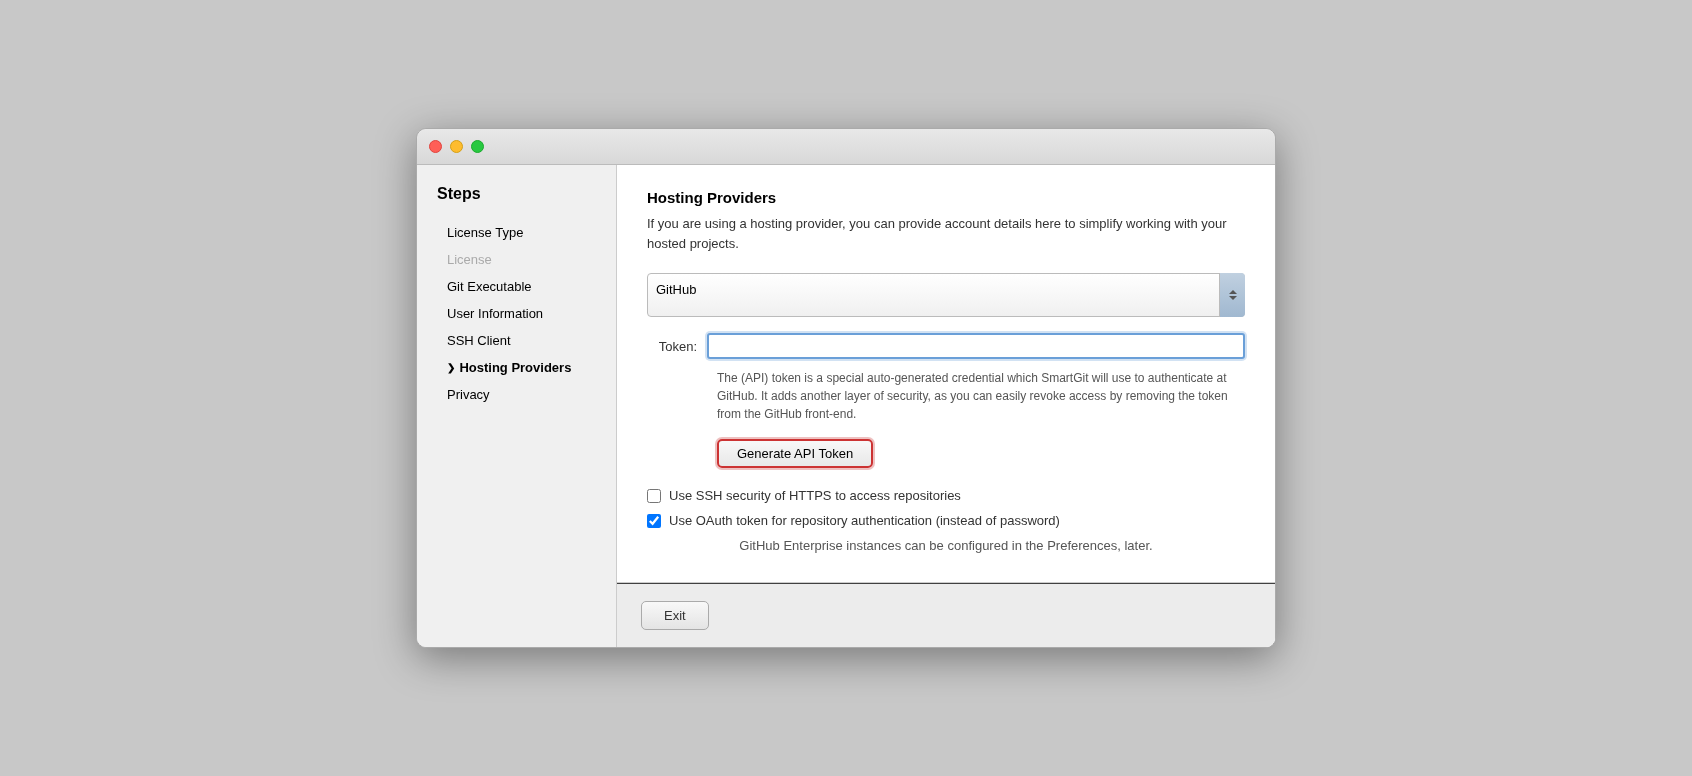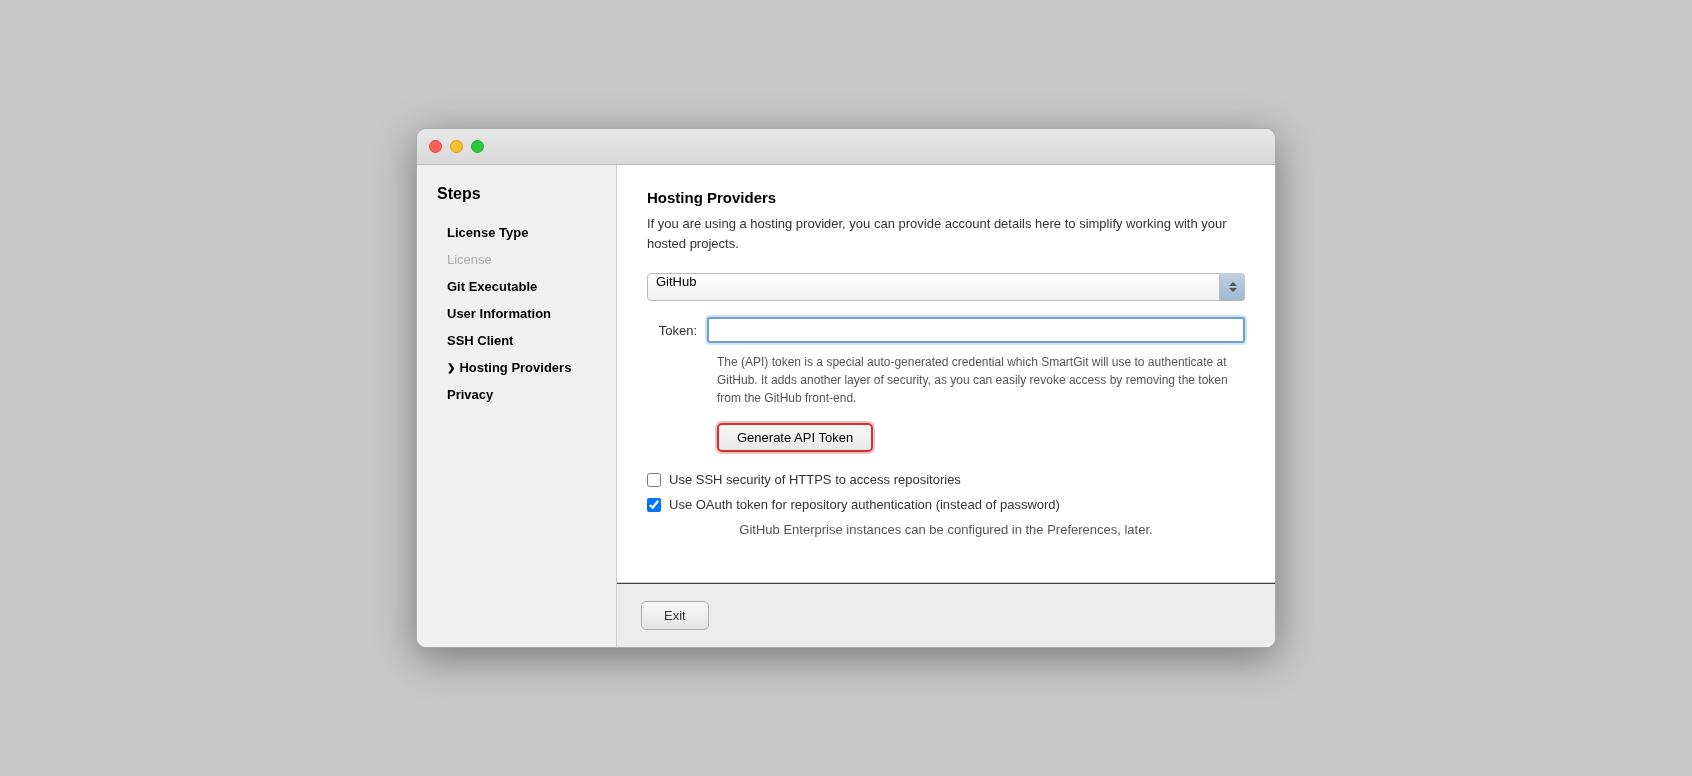--- a/index.html
+++ b/index.html
@@ -78,21 +78,21 @@
       padding: 6px 20px 6px 30px;
       font-size: 13px;
       color: #333;
       cursor: pointer;
       display: flex;
       align-items: center;
     }
 
     .sidebar-item.active {
       color: #000;
-      font-weight: 700;
+      font-weight: 400;
     }
 
     .sidebar-item.dimmed {
       color: #aaa;
     }
 
     .sidebar-item.selected-section {
       color: #000;
       font-weight: 600;
     }
@@ -137,21 +137,21 @@
       margin-bottom: 16px;
     }
 
     .select-wrapper {
       flex: 1;
       position: relative;
     }
 
     .select-wrapper select {
       width: 100%;
-      height: 28px;
+      height: 44px;
       border: 1px solid #bbb;
       border-radius: 4px;
       background: linear-gradient(to bottom, #fff, #f0f0f0);
       padding: 0 30px 12px 8px;
       font-size: 13px;
       appearance: none;
       -webkit-appearance: none;
       cursor: pointer;
     }
 

